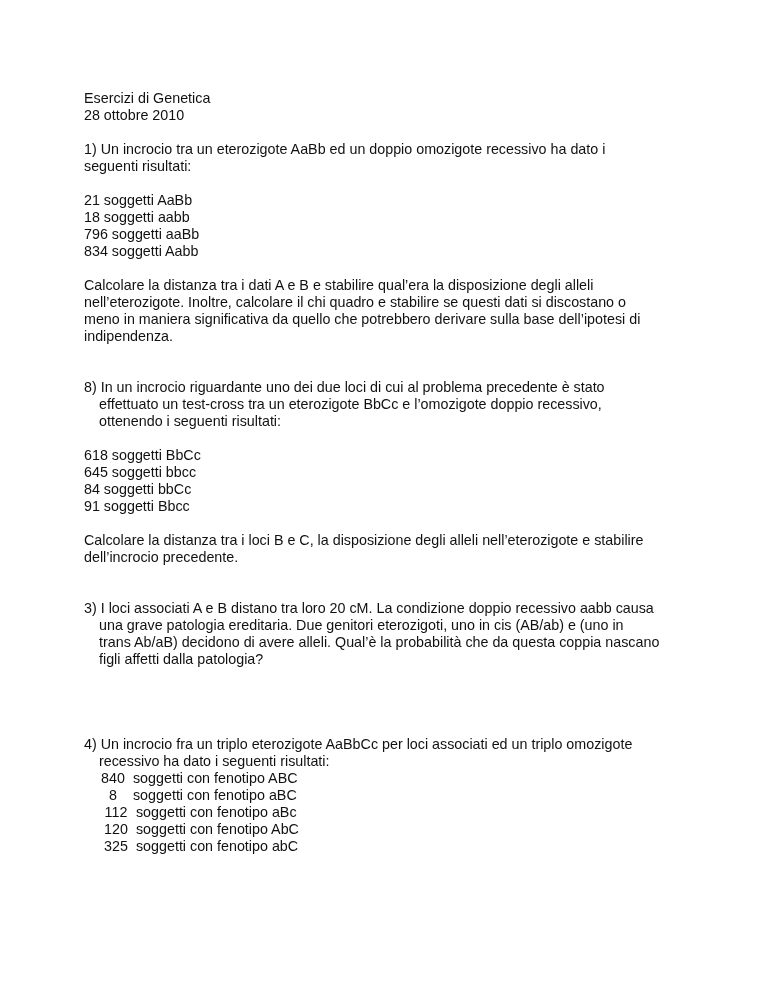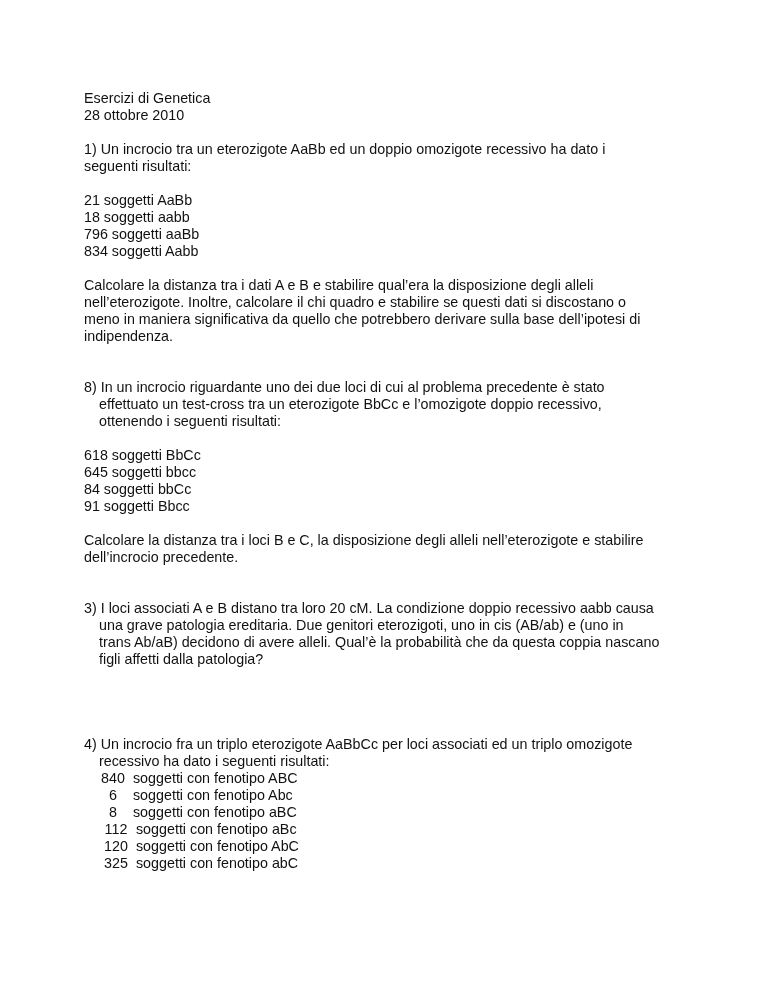--- a/index.html
+++ b/index.html
@@ -77,20 +77,19 @@
     <span class="line indent">trans Ab/aB) decidono di avere alleli. Qual’è la probabilità che da questa coppia nascano</span>
     <span class="line indent">figli affetti dalla patologia?</span>
   </div>
   <div class="gap-huge"></div>
 
   <div>
     <span class="line">4) Un incrocio fra un triplo eterozigote AaBbCc per loci associati ed un triplo omozigote</span>
     <span class="line indent">recessivo ha dato i seguenti risultati:</span>
     <div style="padding-left:13px;">
       <span class="res4"><span class="num">840</span><span> soggetti con fenotipo ABC</span></span>
-      <span class="res4"><span class="num">6</span><span> soggetti con fenotipo Abc</span></span>
       <span class="res4"><span class="num">8</span><span> soggetti con fenotipo aBC</span></span>
       <span class="res4" style="padding-left:3px;"><span class="num">112</span><span> soggetti con fenotipo aBc</span></span>
       <span class="res4" style="padding-left:3px;"><span class="num">120</span><span> soggetti con fenotipo AbC</span></span>
       <span class="res4" style="padding-left:3px;"><span class="num">325</span><span> soggetti con fenotipo abC</span></span>
     </div>
   </div>
 </div>
 
 </body></html>

